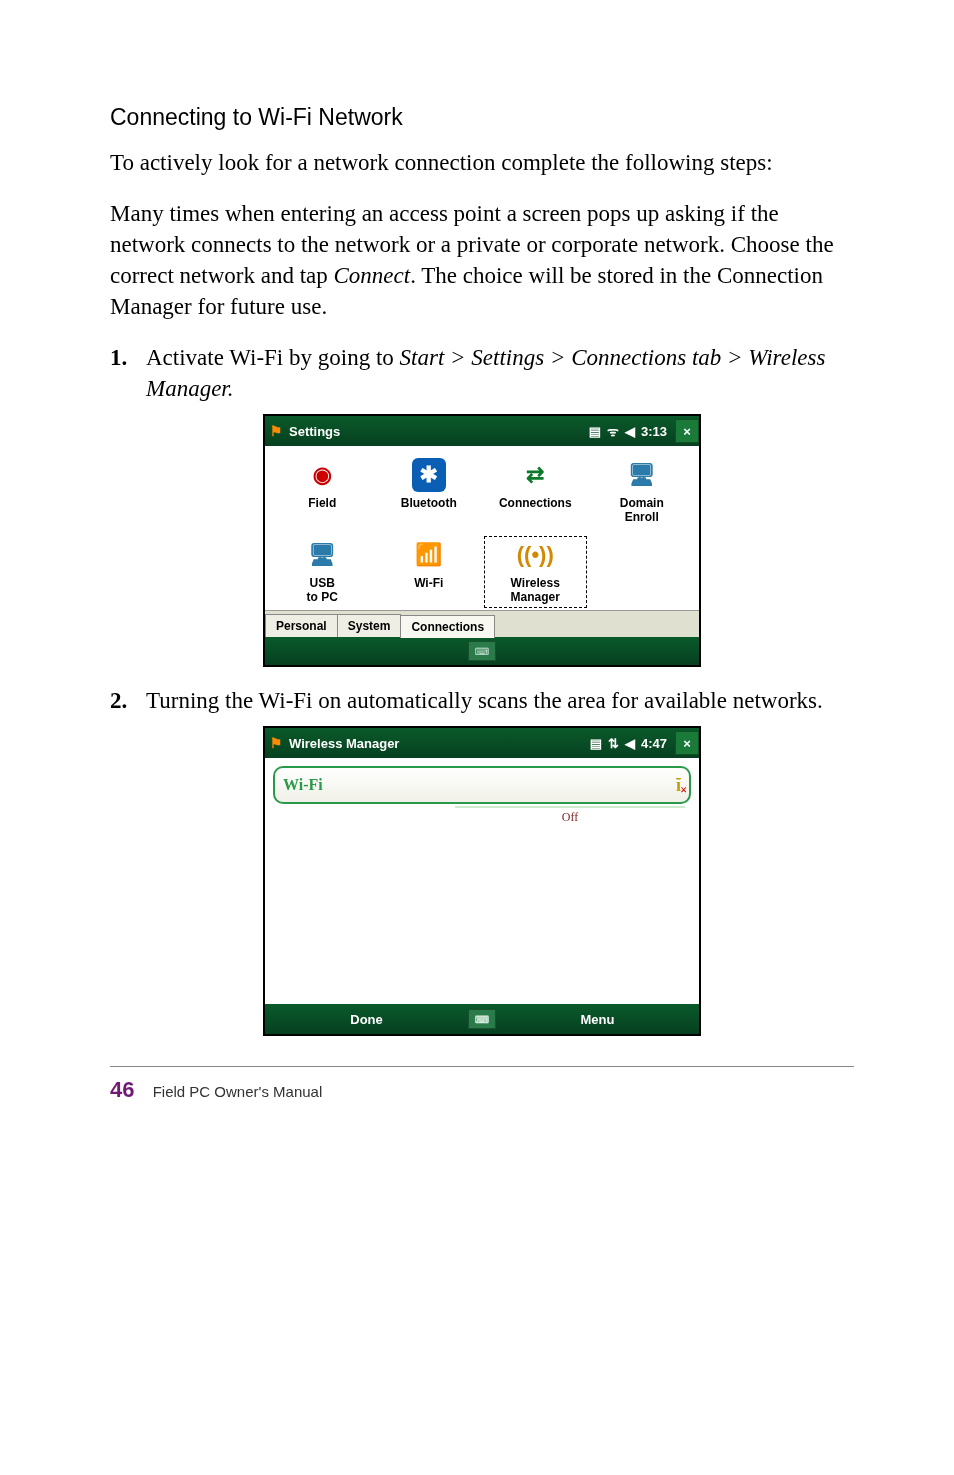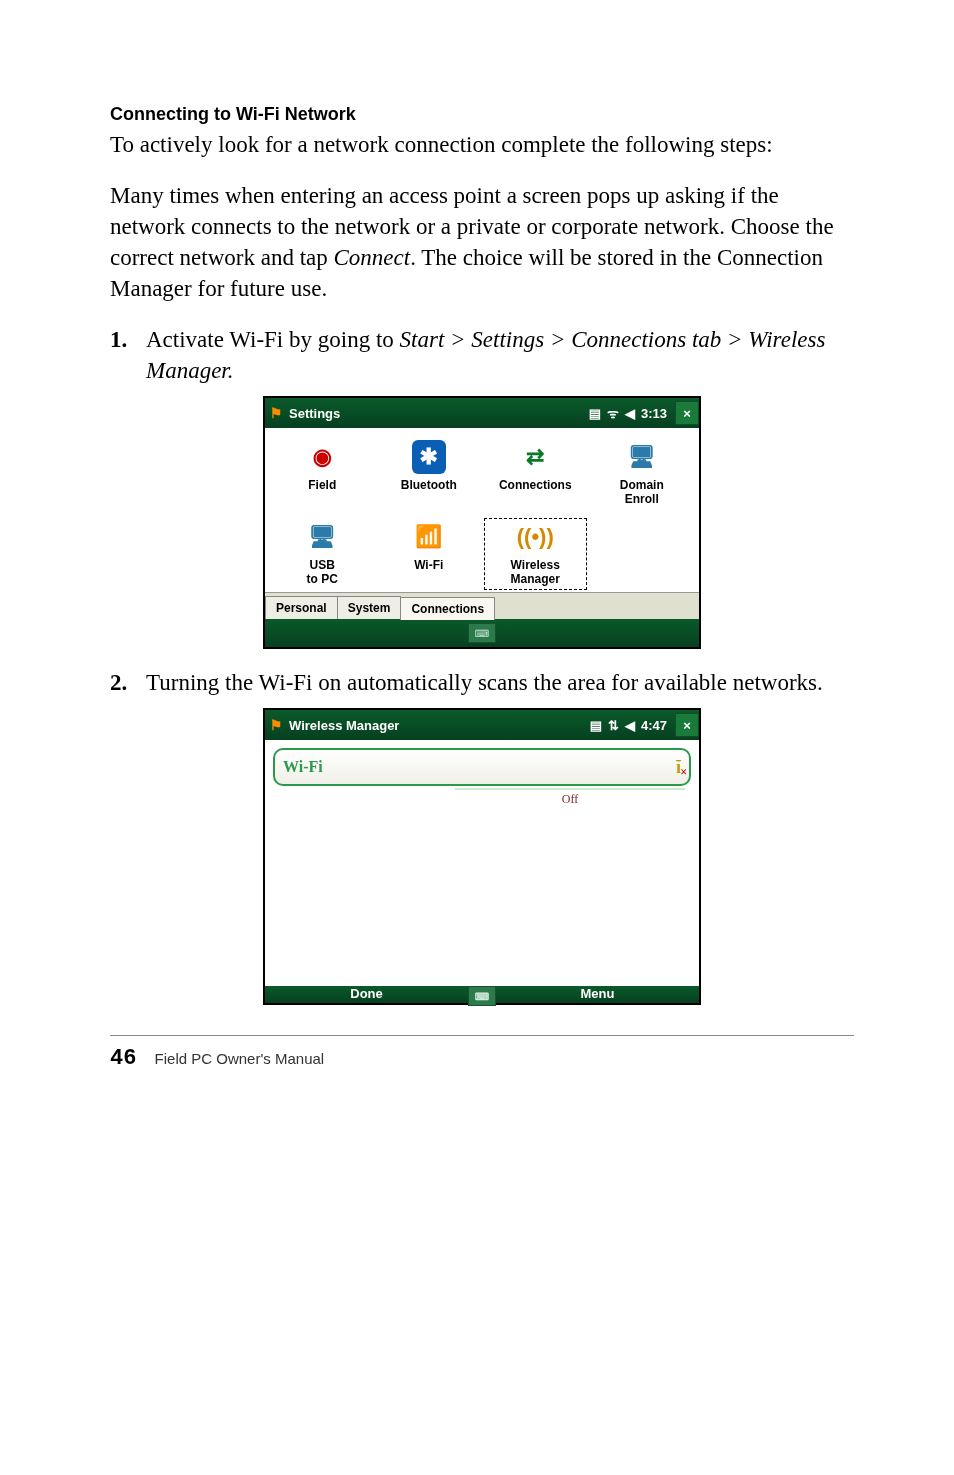--- a/index.html
+++ b/index.html
@@ -43,23 +43,23 @@
   }
   .inline-icon::after {
     content: "→";
     position: absolute;
     right: 2px; bottom: -2px;
     color: #cfe8d8;
     font-size: 14px;
   }
   h3.subheading {
     font-family: "Myriad Pro", "Segoe UI", Arial, sans-serif;
-    font-weight: bold;
-    font-size: 18px;
-    margin: 24px 0 4px 0;
+    font-weight: normal;
+    font-size: 23px;
+    margin: 24px 0 16px 0;
   }
   .italic { font-style: italic; }
   ol.steps {
     list-style: none;
     padding: 0;
     margin: 0;
   }
   ol.steps li {
     display: flex;
     font-size: 23px;
@@ -189,36 +189,36 @@
     color:#7f1d1d;
     margin-top:2px;
     border-top: 2px solid #cdeccf;
     padding-top: 2px;
     width: 55%;
     margin-left: auto;
     margin-right: 6px;
   }
   .ss-bottombar2 {
     background: linear-gradient(#0a5a2a,#064020);
-    height: 17px;
-    display:flex; 
+    height: 30px;
+    display:flex; align-items:center;
     color:#fff; font-family:Tahoma,Arial,sans-serif; font-size:13px; font-weight:bold;
   }
   .ss-bottombar2 .bbtn { flex:1; text-align:center; }
   .footer-rule {
     border: none;
     border-top: 1px solid #888;
     margin: 30px 0 10px 0;
   }
   .footer {
     font-family: "Myriad Pro","Segoe UI",Arial,sans-serif;
     font-size: 15px;
     color:#333;
   }
-  .footer .pnum { font-weight:bold; font-size:22px; color:#000000; margin-right:14px;font-family:Liberation Mono, monospace; }
+  .footer .pnum { font-weight:bold; font-size:22px; color:#701a75; margin-right:14px; }
 </style>
 </head>
 <body>
 
 <div class="page">
 
 
 
   <h3 class="subheading">Connecting to Wi-Fi Network</h3>
 

